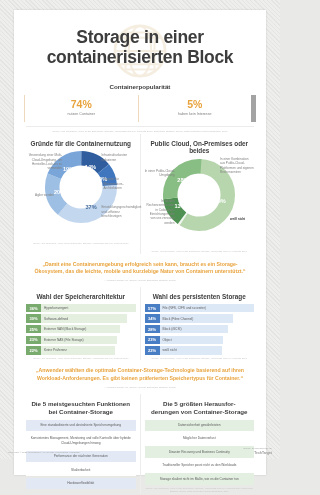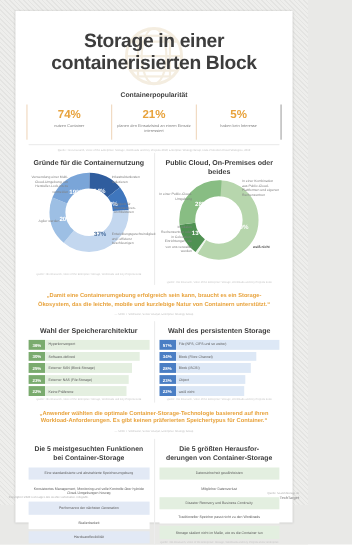--- a/index.html
+++ b/index.html
@@ -37,21 +37,21 @@
     letter-spacing: -.3px;
   }
 
   .pop-title {
     margin-top: 12px;
     text-align: center;
     font-size: 6.2px; font-weight: bold; color: #3d3d3d;
   }
   .stats {
     display: flex; margin: 5px 10px 0;
-    border-left: 1px solid #f0d8bd; border-right: 1px solid #a3a3a3;
+    border-left: 1px solid #f0d8bd; border-right: 5px solid #a3a3a3;
   }
   .stat { flex: 1; padding: 3px 2px 5px; text-align: center; }
   .stat + .stat { border-left: 1px solid #f0d8bd; }
   .stat-num { font-size: 10.5px; font-weight: bold; color: #e8a33d; }
   .stat-lbl { font-size: 3.6px; color: #7d7d7d; line-height: 1.45; margin-top: 1.5px; }
   .src-wide {
     margin: 4px 12px 0; padding-top: 3px;
     border-top: 1px solid #ececec;
     font-size: 2.5px; color: #c2c2c2; text-align: center; line-height: 1.5;
   }
@@ -144,24 +144,20 @@
       <span>Storage in einer</span><br>
       <span>containerisierten Block</span>
     </h1>
   </div>
 
   <div class="pop-title">Containerpopularität</div>
   <div class="stats">
     <div class="stat">
       <div class="stat-num">74%</div>
       <div class="stat-lbl">nutzen Container</div>
-    </div>
-    <div class="stat">
-      <div class="stat-num">21%</div>
-      <div class="stat-lbl">planen den Einsatz/sind an einem Einsatz interessiert</div>
     </div>
     <div class="stat">
       <div class="stat-num">5%</div>
       <div class="stat-lbl">haben kein Interesse</div>
     </div>
   </div>
   <div class="src-wide">Quelle: 451 Research, Voice of the Enterprise: Storage, Workloads and Key Projects 2019; Enterprise Strategy Group, Data Protection Cloud Strategies, 2019</div>
 
   <div class="row">
 

